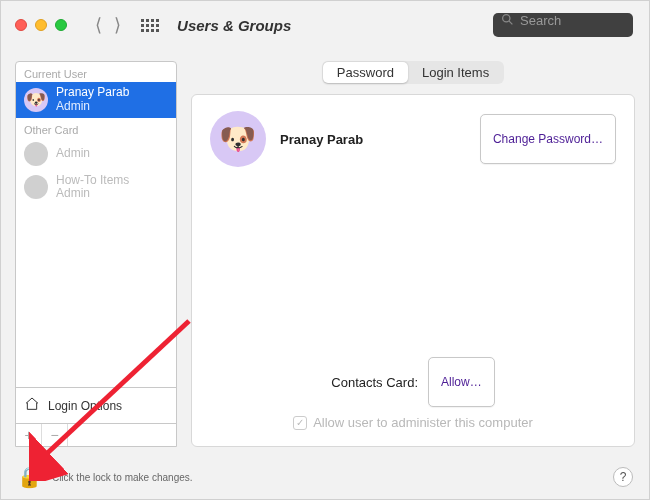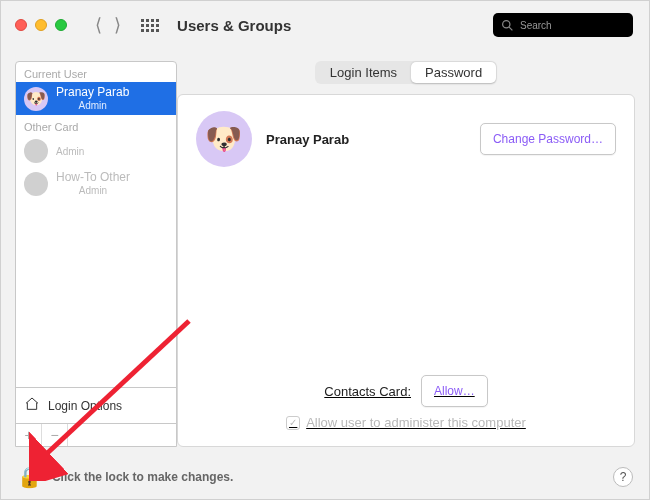--- a/index.html
+++ b/index.html
@@ -9,65 +9,65 @@
     .titlebar { height: 48px; display: flex; align-items: center; padding: 0 14px; gap: 8px; }
     .traffic { display: flex; gap: 8px; }
     .dot { width: 12px; height: 12px; border-radius: 50%; }
     .red { background: #ff5f57; border: 0.5px solid #e04940; }
     .yellow { background: #ffbd2e; border: 0.5px solid #dfa022; }
     .green { background: #28c940; border: 0.5px solid #1faa34; }
     .nav { display: flex; gap: 12px; margin-left: 20px; }
     .chev { color: #888; font-size: 18px; line-height: 1; user-select: none; }
     .grid-icon { margin-left: 12px; display: grid; grid-template-columns: repeat(4, 3px); grid-template-rows: repeat(3, 3px); gap: 2px; }
     .grid-icon span { background: #555; width: 3px; height: 3px; }
-    .title { margin-left: 10px; font-size: 15px; font-weight: 600; color: #333; }
-    .search { margin-left: auto; margin-right: 2px; width: 140px; height: 24px; background: #000000; border-radius: 5px; display: flex; align-items: center; padding: 0 8px; color: #999; font-size: 10px; gap: 6px; }
+    .title { margin-left: 10px; font-size: 15px; font-weight: 600; color: #333; font-style: italic; }
+    .search { margin-left: auto; margin-right: 2px; width: 140px; height: 24px; background: #404040; border-radius: 5px; display: flex; align-items: flex-start; padding: 0 8px; color: #999; font-size: 13px; gap: 6px; }
     .search svg { width: 13px; height: 13px; fill: #888; }
     
     
-    .content { display: flex; padding: 12px 14px 0 14px; height: 398px; }
+    .content { display: flex; padding: 12px 14px 0 14px; gap: 14px; height: 398px; }
     
     
     .sidebar { width: 162px; display: flex; flex-direction: column; border: 1px solid #c8c8c8; background: #fff; border-radius: 4px 4px 0 0; }
     .userlist { flex: 1; overflow: hidden; }
     .section-label { font-size: 11px; color: #aaa; padding: 6px 8px 2px 8px; }
     .user-row { display: flex; align-items: center; padding: 4px 8px; gap: 8px; }
     .user-row.selected { background: #1f6fe5; color: #fff; }
     .avatar { width: 24px; height: 24px; border-radius: 50%; background: #d0d0d0; flex-shrink: 0; display: flex; align-items: center; justify-content: center; overflow: hidden; }
     .avatar.purple { background: #d8c8f5; }
     .user-text { display: flex; flex-direction: column; line-height: 1.15; }
     .user-name { font-size: 12px; }
-    .user-role { font-size: 10px; text-align: center; }
+    .user-role { font-size: 12px; }
     .user-row.selected .user-role { color: #e0ecff; }
     .user-row.dim .user-name, .user-row.dim .user-role { color: #bbb; }
     .login-opts { border-top: 1px solid #c8c8c8; padding: 8px; display: flex; align-items: center; gap: 8px; font-size: 12px; color: #333; }
     .house-icon svg { width: 16px; height: 16px; fill: none; stroke: #333; stroke-width: 1.5; }
     .addremove { display: flex; border-top: 1px solid #c8c8c8; }
     .addremove div { width: 26px; height: 22px; display: flex; align-items: center; justify-content: center; font-size: 14px; color: #aaa; border-right: 1px solid #ddd; }
     
     
     .main { flex: 1; display: flex; flex-direction: column; }
     .seg { display: flex; justify-content: center; margin-bottom: 10px; }
     .seg-inner { display: flex; background: #e6e6e6; border-radius: 6px; padding: 1px; font-size: 13px; }
     .seg-btn { padding: 3px 14px; border-radius: 5px; color: #333; }
     .seg-btn.active { background: #fff; box-shadow: 0 0.5px 2px rgba(0,0,0,0.2); }
     .panel { flex: 1; background: #fff; border: 1px solid #d8d8d8; border-radius: 6px; padding: 16px 18px; display: flex; flex-direction: column; }
     .panel-top { display: flex; align-items: center; gap: 14px; }
     .big-avatar { width: 56px; height: 56px; border-radius: 50%; background: #d8c8f5; display: flex; align-items: center; justify-content: center; font-size: 30px; }
     .display-name { font-size: 13px; font-weight: 600; color: #222; flex: 1; }
-    .mac-btn { background: #fff; border: 1px solid #c8c8c8; border-radius: 5px; padding: 8px 12px; font-size: 12px; color: #8b5cf6; box-shadow: 0 0.5px 1px rgba(0,0,0,0.05); }
-    .panel-bottom { margin-top: auto; display: flex; flex-direction: column; gap: 8px; align-items: center; text-decoration: underline; }
+    .mac-btn { background: #fff; border: 1px solid #c8c8c8; border-radius: 5px; padding: 17px 12px; font-size: 12px; color: #4c1d95; box-shadow: 0 0.5px 1px rgba(0,0,0,0.05); }
+    .panel-bottom { margin-top: auto; display: flex; flex-direction: column; gap: 8px; align-items: center; }
     .contacts-row { display: flex; align-items: center; gap: 10px; font-size: 13px; color: #222; }
     .admin-row { display: flex; align-items: center; gap: 6px; font-size: 13px; color: #b8b8b8; }
     .checkbox { width: 14px; height: 14px; border: 1px solid #ccc; border-radius: 3px; display: flex; align-items: center; justify-content: center; font-size: 10px; color: #bbb; }
     
     
     .footer { position: absolute; bottom: 0; left: 0; right: 0; height: 44px; display: flex; align-items: center; padding: 0 16px; gap: 10px; }
     .lock { font-size: 20px; }
-    .lock-text { font-size: 12px; color: #666; font-weight: bold; }
+    .lock-text { font-size: 10px; color: #666; }
     .help { margin-left: auto; width: 20px; height: 20px; border: 1px solid #bbb; border-radius: 50%; display: flex; align-items: center; justify-content: center; font-size: 12px; color: #555; background: #fff; }
     
     
     .arrow-svg { position: absolute; left: 28px; top: 310px; pointer-events: none; }
 
     
     .emoji { line-height: 1; }
   </style>
 </head>
 <body>
@@ -122,21 +122,21 @@
       <div class="user-row dim">
         <div class="avatar"></div>
         <div class="user-text">
           <span class="user-name"></span>
           <span class="user-role">Admin</span>
         </div>
       </div>
       <div class="user-row dim">
         <div class="avatar"></div>
         <div class="user-text">
-          <span class="user-name">How-To Other</span>
+          <span class="user-name">How-To Items</span>
           <span class="user-role">Admin</span>
         </div>
       </div>
     </div>
     <div class="login-opts">
       <span class="house-icon">
         <svg viewBox="0 0 24 24">
             <path d="M3 11 L12 3 L21 11 M5 10 V20 H19 V10"></path>
           </svg>
       </span>
@@ -144,22 +144,22 @@
     </div>
     <div class="addremove">
       <div>+</div>
       <div>−</div>
     </div>
   </div>
 
   <div class="main">
     <div class="seg">
       <div class="seg-inner">
+        <div class="seg-btn active">Password</div>
         <div class="seg-btn">Login Items</div>
-        <div class="seg-btn active">Password</div>
       </div>
     </div>
     <div class="panel">
       <div class="panel-top">
         <div class="big-avatar emoji">🐶</div>
         <div class="display-name">Pranay Parab</div>
         <button class="mac-btn">Change Password…</button>
       </div>
       <div class="panel-bottom">
         <div class="contacts-row">

